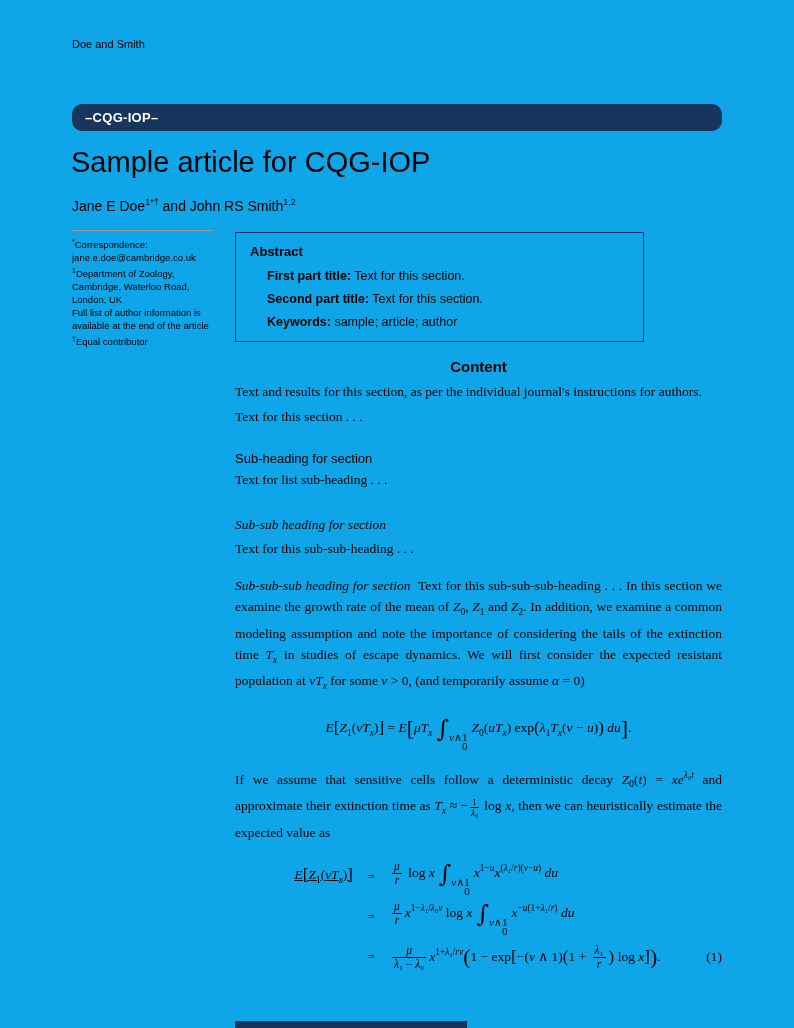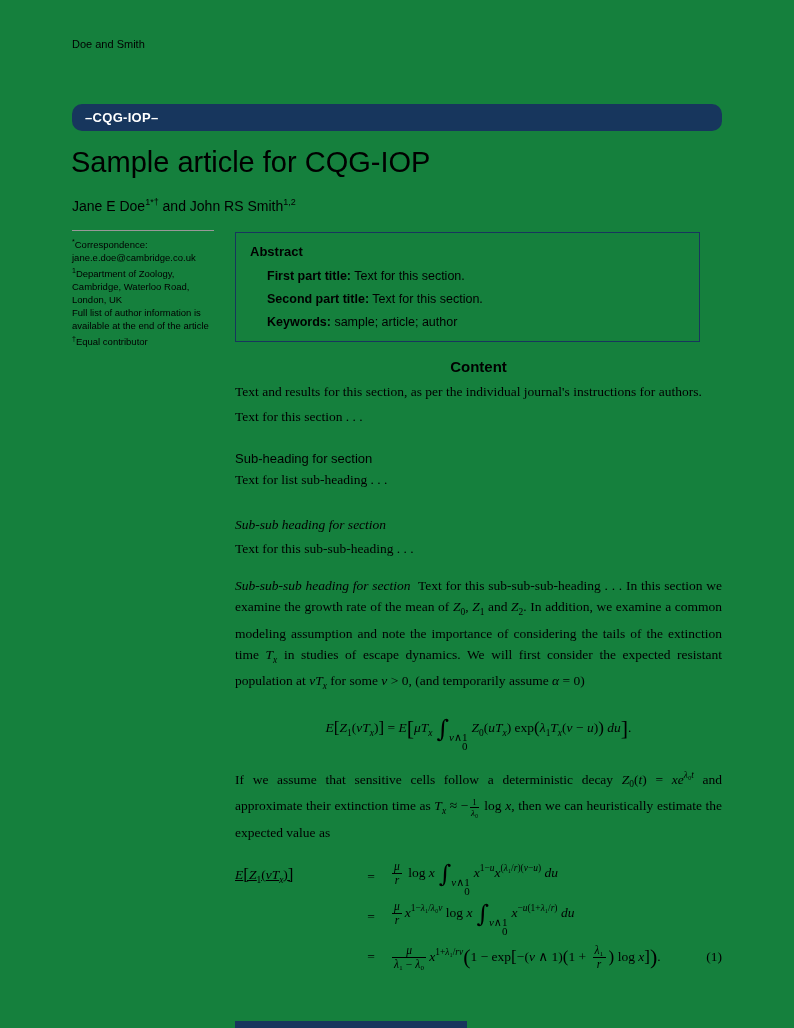--- a/index.html
+++ b/index.html
@@ -1,16 +1,16 @@
 <!DOCTYPE html>
 <html><head>
 <meta charset="utf-8">
 <style>
   html,body{margin:0;padding:0;background:#fff;}
-  .page{position:relative;width:794px;height:1028px;background:#15803d;overflow:hidden;
+  .page{position:relative;width:794px;height:1028px;background:#0ea5e9;overflow:hidden;
         font-family:"Liberation Serif", serif;color:#000;}
 
   .running-header{position:absolute;left:72px;top:38px;
     font:11px "Liberation Sans", sans-serif;}
 
   .banner{position:absolute;left:72px;top:104px;width:650px;height:27px;
     display:flex;align-items:center;box-sizing:border-box;padding-left:13px;
     color:#fff;font:bold 13px "Liberation Sans", sans-serif;letter-spacing:.3px;border-radius:10px;}
 
   .title{position:absolute;left:71px;top:146px;margin:0;
@@ -18,21 +18,21 @@
 
   .authors{position:absolute;left:72px;top:197px;
     font:14px "Liberation Sans", sans-serif;text-align:center;}
   .authors sup{font-size:9px;}
 
   .sidebar{position:absolute;left:72px;top:230px;width:142px;
     font:9.5px "Liberation Sans", sans-serif;line-height:13px;}
   .sidebar .rule{border-top:1px solid #999;margin-bottom:4px;}
   .sidebar sup{font-size:7px;}
 
-  .abstract{position:absolute;left:235px;top:232px;width:465px;box-sizing:border-box;
+  .abstract{position:absolute;left:235px;top:232px;width:409px;box-sizing:border-box;
     border:1px solid #17365d;padding:11px 14px 12px;
     font:12.5px "Liberation Sans", sans-serif;}
   .abstract .abs-h{font-weight:bold;font-size:13px;margin:0 0 10px;}
   .abstract p{margin:0 0 9px;line-height:14px;}
   .abstract p:last-child{margin-bottom:0;}
   .abstract b{font-weight:bold;padding-left:17px;}
 
   .main{position:absolute;left:235px;top:354px;width:487px;
     font-size:13.5px;line-height:21px;text-align:justify;}
   .main p{margin:0 0 4px;}
@@ -56,21 +56,21 @@
   .frac{display:inline-flex;flex-direction:column;text-align:center;
         vertical-align:middle;font-size:11.5px;line-height:13px;margin:0 3px;}
   .frac .num{border-bottom:1px solid #000;padding:0 2px;}
   .frac .den{padding:0 2px;}
   .sfrac{display:inline-flex;flex-direction:column;text-align:center;
         vertical-align:middle;font-size:9px;line-height:10px;margin:0 2px;}
   .sfrac .num{border-bottom:1px solid #000;padding:0 2px;}
 
   .eqs{margin:14px 0 0;}
   .eqrow{display:flex;align-items:center;min-height:40px;text-align:left;}
-  .eqrow .lhs{width:118px;text-align:left;text-decoration:underline;}
+  .eqrow .lhs{width:118px;text-align:right;text-decoration:underline;}
   .eqrow .rel{width:36px;text-align:center;}
   .eqrow .rhs{text-align:left;}
   .eqrow .eqnum{margin-left:auto;}
 
   .footer-bar{position:absolute;left:235px;top:1021px;width:232px;height:7px;}
 </style>
 </head>
 <body>
 
 <div class="page">

